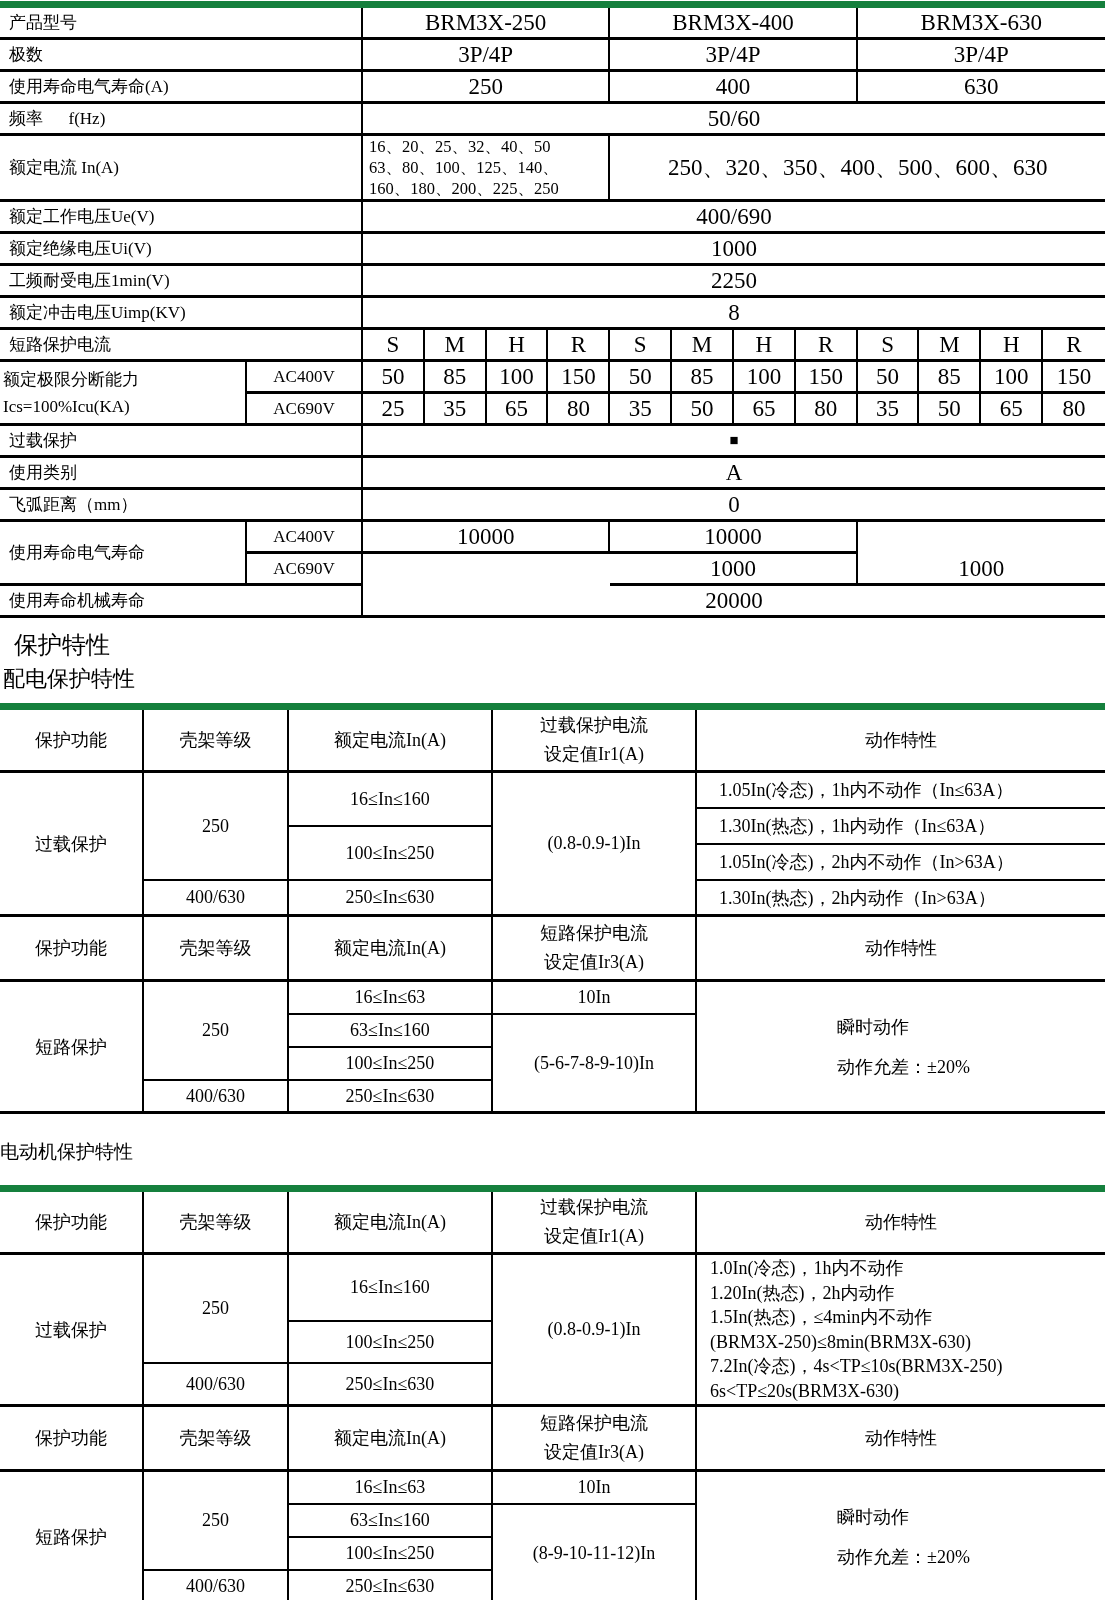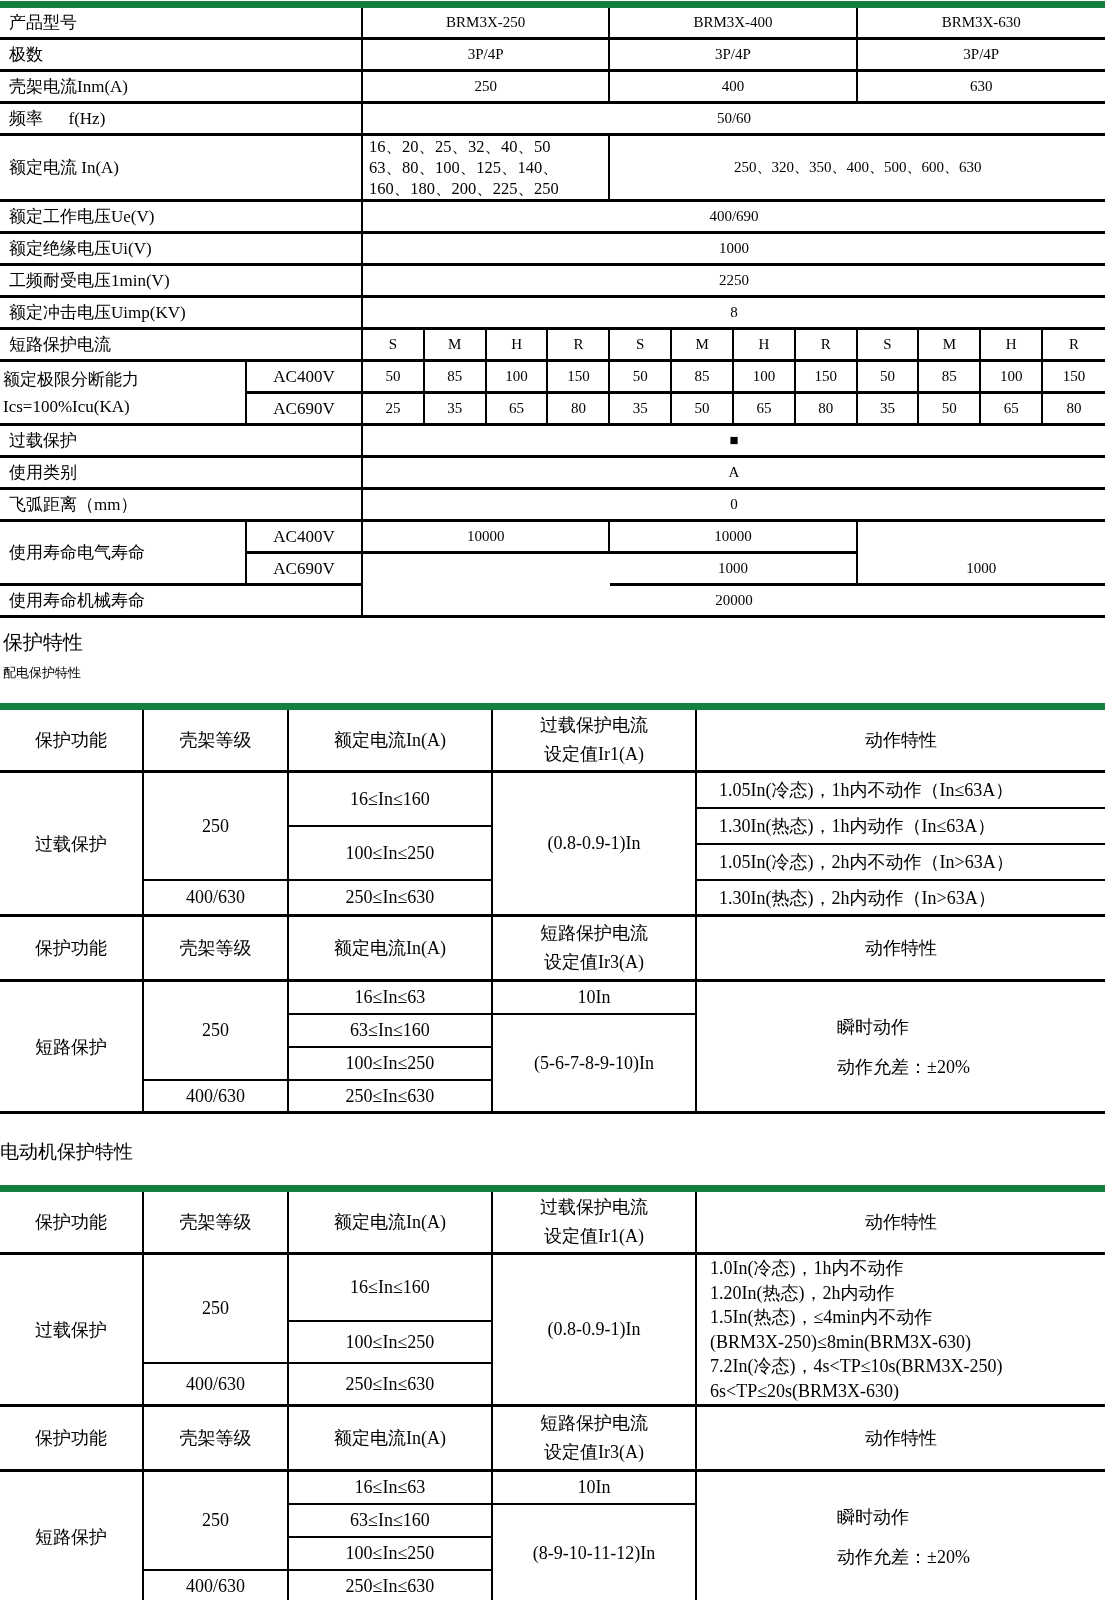--- a/index.html
+++ b/index.html
@@ -8,21 +8,21 @@
     color:#000; font-family:"Liberation Serif","DejaVu Serif",serif;
   }
   .t { position:absolute; left:0; width:1105px; display:grid; border-top:7px solid #15803d; }
   .c { border-right:2px solid #000; border-bottom:3px solid #000;
        display:flex; align-items:center; justify-content:center;
        font-size:17px; overflow:hidden; box-sizing:border-box; }
   .g .c { border-bottom:2px solid #000; font-size:18px; }
   .g .bb3 { border-bottom:3px solid #000; }
   .nr { border-right:none; }
   .lab { justify-content:flex-start; padding-left:9px; white-space:pre; }
-  .num { font-size:15px; }
+  .num { font-size:23px; }
   .rated-sm { flex-direction:column; align-items:flex-start; justify-content:center;
               padding-left:6px; font-size:16.5px; line-height:21px; white-space:pre; }
   .icu-lab { flex-direction:column; align-items:flex-start; justify-content:space-evenly;
              padding-left:3px; }
   .hdr2 { flex-direction:column; gap:10px; line-height:1.05; }
   .act { justify-content:flex-start; padding-left:22px; font-size:17px; }
   .ml  { flex-direction:column; align-items:flex-start; justify-content:center;
          padding-left:13px; font-size:16.5px; line-height:24.5px; }
   .sc-act { flex-direction:column; align-items:flex-start; justify-content:center;
             gap:16px; padding-left:140px; }
@@ -44,21 +44,21 @@
     <div class="c lab" style="grid-area:1/1/2/3">产品型号</div>
     <div class="c num" style="grid-area:1/3/2/7">BRM3X-250</div>
     <div class="c num" style="grid-area:1/7/2/11">BRM3X-400</div>
     <div class="c num nr" style="grid-area:1/11/2/15">BRM3X-630</div>
 
     <div class="c lab" style="grid-area:2/1/3/3">极数</div>
     <div class="c num" style="grid-area:2/3/3/7">3P/4P</div>
     <div class="c num" style="grid-area:2/7/3/11">3P/4P</div>
     <div class="c num nr" style="grid-area:2/11/3/15">3P/4P</div>
 
-    <div class="c lab" style="grid-area:3/1/4/3">壳架电流Inm(A)</div>
+    <div class="c lab" style="grid-area:3/1/4/3">使用寿命电气寿命(A)</div>
     <div class="c num" style="grid-area:3/3/4/7">250</div>
     <div class="c num" style="grid-area:3/7/4/11">400</div>
     <div class="c num nr" style="grid-area:3/11/4/15">630</div>
 
     <div class="c lab" style="grid-area:4/1/5/3">频率      f(Hz)</div>
     <div class="c num nr" style="grid-area:4/3/5/15">50/60</div>
 
     <div class="c lab" style="grid-area:5/1/6/3">额定电流 In(A)</div>
     <div class="c rated-sm" style="grid-area:5/3/6/7">
       <div>16、20、25、32、40、50</div>
@@ -138,22 +138,22 @@
     <div class="c num" style="grid-area:16/3/17/7">10000</div>
     <div class="c num" style="grid-area:16/7/17/11">10000</div>
     <div class="c" style="grid-area:17/2/18/3">AC690V</div>
     <div class="c num" style="grid-area:17/7/18/11">1000</div>
     <div class="c num nr" style="grid-area:17/11/18/15">1000</div>
 
     <div class="c lab" style="grid-area:18/1/19/3">使用寿命机械寿命</div>
     <div class="c num nr" style="grid-area:18/3/19/15">20000</div>
   </div>
 
-  <div class="heading" style="top:629px; left:3px; font-size:20px;">保护特性</div>
-  <div class="heading" style="top:664px; left:3px; font-size:13px;">配电保护特性</div>
+  <div class="heading" style="top:629px; left:14px; font-size:24px;">保护特性</div>
+  <div class="heading" style="top:664px; left:3px; font-size:22px;">配电保护特性</div>
   <div class="heading" style="top:1139px; left:0px; font-size:19px;">电动机保护特性</div>
 
   <div class="t g" id="dist">
 
     <div class="c bb3" style="grid-area:1/1/2/2">保护功能</div>
     <div class="c bb3" style="grid-area:1/2/2/3">壳架等级</div>
     <div class="c bb3" style="grid-area:1/3/2/4">额定电流In(A)</div>
     <div class="c bb3 hdr2" style="grid-area:1/4/2/5">
       <div>过载保护电流</div>
       <div>设定值Ir1(A)</div>

